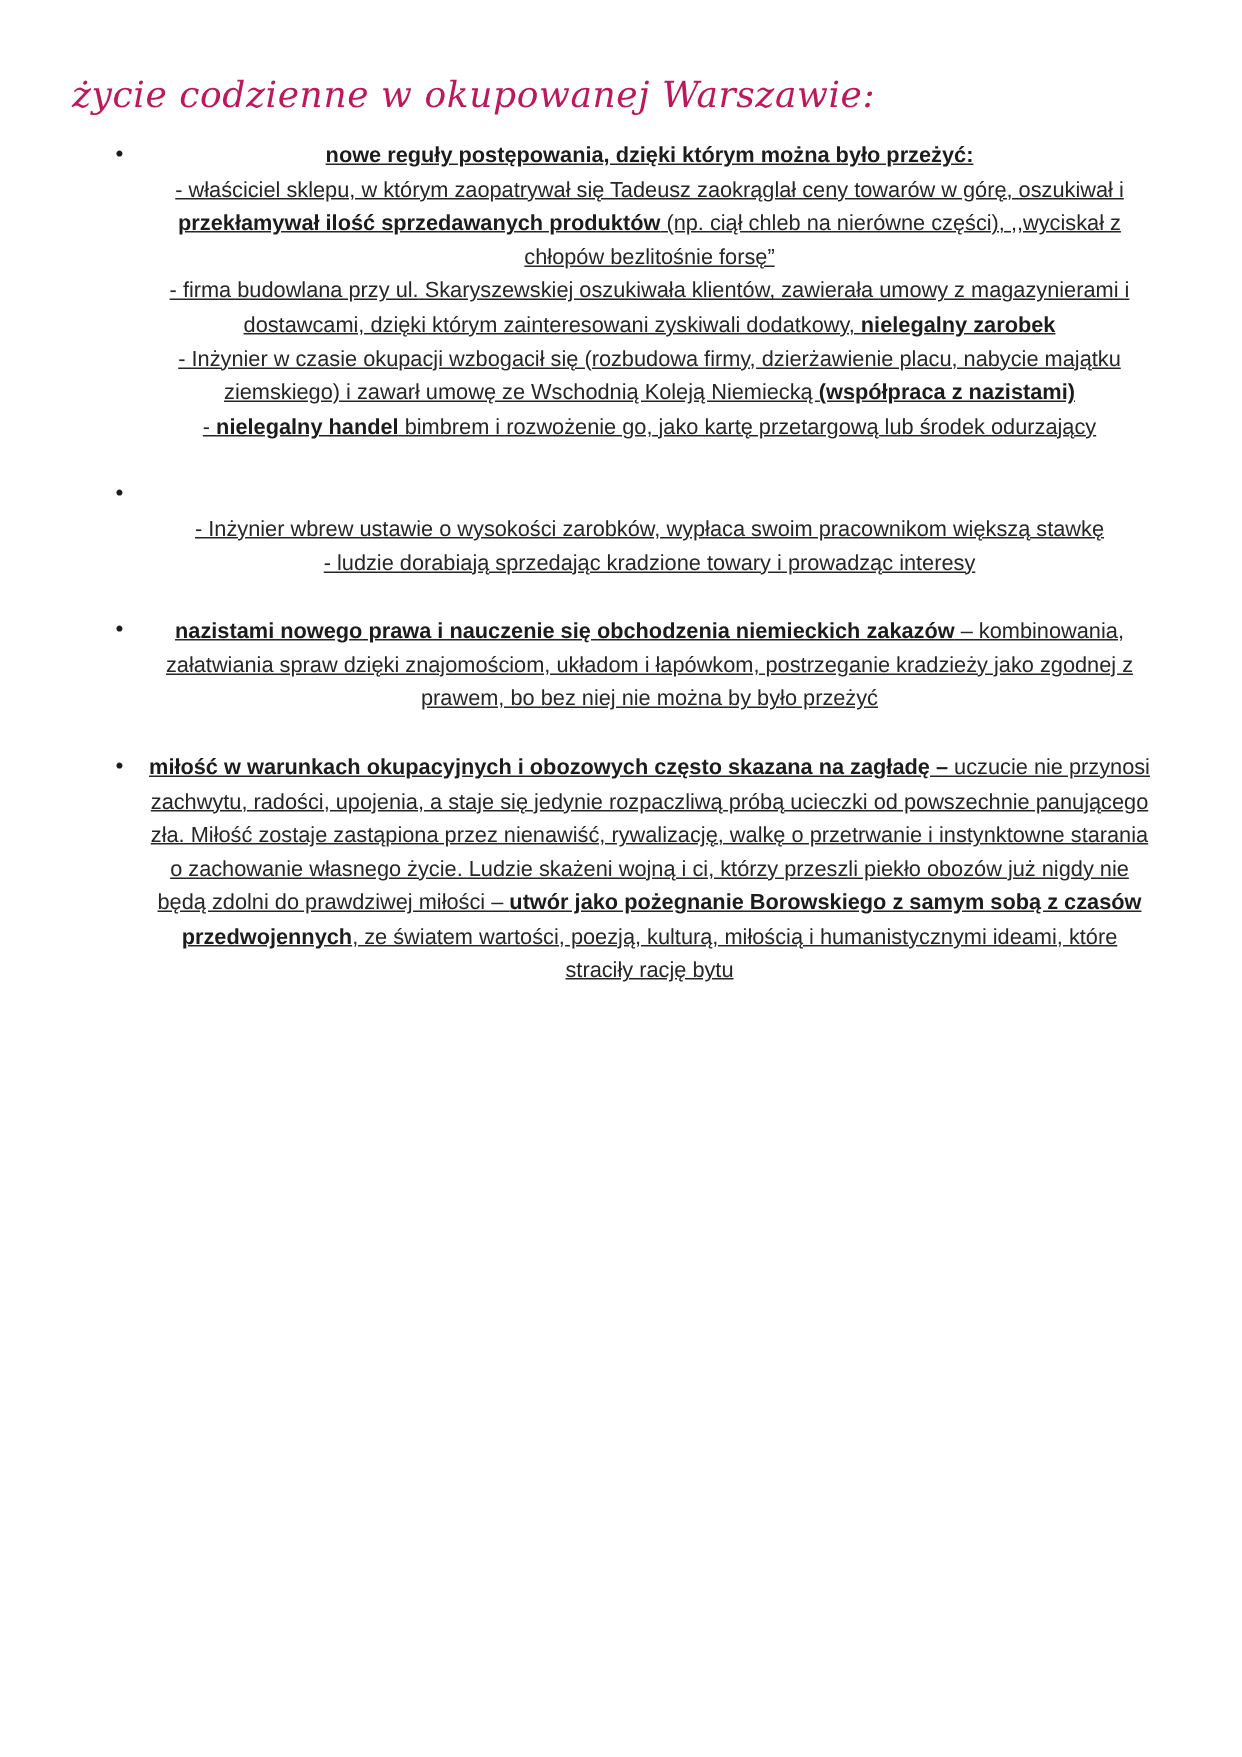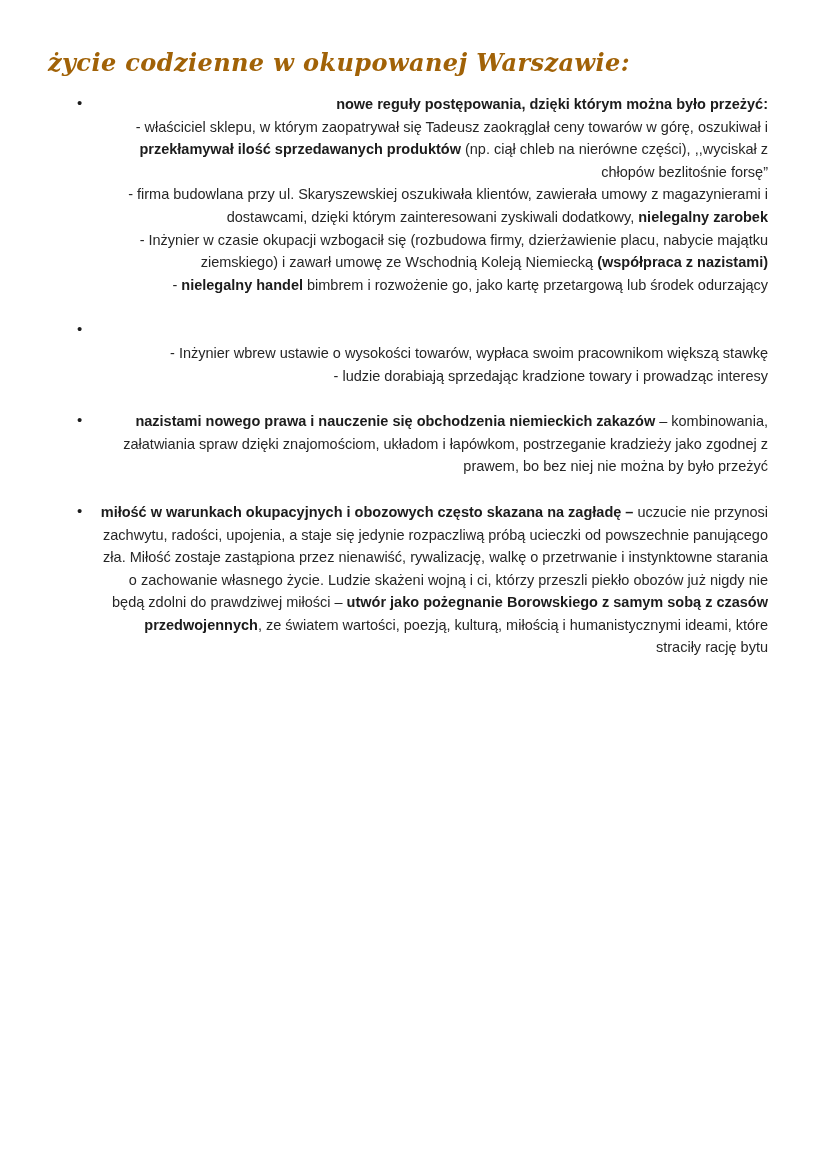--- a/index.html
+++ b/index.html
@@ -17,41 +17,42 @@
   .page {
     box-sizing: border-box;
     width: 828px;
     height: 1171px;
     padding: 48px 40px 0 48px;
     background: #ffffff;
   }
   .title {
     font-family: "DejaVu Serif", serif;
     font-style: italic;
-    font-weight: 700;
+    font-weight: 400;
     font-size: 24px;
     line-height: 30px;
     letter-spacing: 0.4px;
-    color: #a16207;
+    color: #be185d;
     margin: 0 0 15px 0;
   }
   ul.bullets {
     list-style: none;
     margin: 0;
     padding: 0 0 0 28px;
     max-width: 692px;
   }
   ul.bullets > li {
     position: relative;
     padding-left: 22px;
     margin: 0 0 23px 0;
     font-size: 14.5px;
     line-height: 22.6px;
     color: #262626;
-    text-align: right;
+    text-align: center;
+    text-decoration: underline;
   }
   ul.bullets > li::before {
     content: "\2022";
     position: absolute;
     left: 1px;
     top: -1px;
     font-size: 15px;
     color: #1c1c1c;
   }
   .b {
@@ -59,17 +60,17 @@
     color: #1c1c1c;
   }
 </style>
 </head>
 <body>
 
 <div class="page">
   <h1 class="title">życie codzienne w okupowanej Warszawie:</h1>
   <ul class="bullets">
       <li><span class="b">nowe reguły postępowania, dzięki którym można było przeżyć:</span><br><span>- właściciel sklepu, w którym zaopatrywał się Tadeusz zaokrąglał ceny towarów w górę, oszukiwał i </span><span class="b">przekłamywał ilość sprzedawanych produktów</span><span> (np. ciął chleb na nierówne części), ,,wyciskał z chłopów bezlitośnie forsę”</span><br><span>- firma budowlana przy ul. Skaryszewskiej oszukiwała klientów, zawierała umowy z magazynierami i dostawcami, dzięki którym zainteresowani zyskiwali dodatkowy, </span><span class="b">nielegalny zarobek</span><br><span>- Inżynier w czasie okupacji wzbogacił się (rozbudowa firmy, dzierżawienie placu, nabycie majątku ziemskiego) i zawarł umowę ze Wschodnią Koleją Niemiecką </span><span class="b">(współpraca z nazistami)</span><br><span>- </span><span class="b">nielegalny handel</span><span> bimbrem i rozwożenie go, jako kartę przetargową lub środek odurzający</span></li>
-      <li><br><span>- Inżynier wbrew ustawie o wysokości towarów, wypłaca swoim pracownikom większą stawkę</span><br><span>- ludzie dorabiają sprzedając kradzione towary i prowadząc interesy</span></li>
+      <li><br><span>- Inżynier wbrew ustawie o wysokości zarobków, wypłaca swoim pracownikom większą stawkę</span><br><span>- ludzie dorabiają sprzedając kradzione towary i prowadząc interesy</span></li>
       <li><span class="b">nazistami nowego prawa i nauczenie się obchodzenia niemieckich zakazów</span><span> – kombinowania, załatwiania spraw dzięki znajomościom, układom i łapówkom, postrzeganie kradzieży jako zgodnej z prawem, bo bez niej nie można by było przeżyć</span></li>
       <li><span class="b">miłość w warunkach okupacyjnych i obozowych często skazana na zagładę –</span><span> uczucie nie przynosi zachwytu, radości, upojenia, a staje się jedynie rozpaczliwą próbą ucieczki od powszechnie panującego zła. Miłość zostaje zastąpiona przez nienawiść, rywalizację, walkę o przetrwanie i instynktowne starania o zachowanie własnego życie. Ludzie skażeni wojną i ci, którzy przeszli piekło obozów już nigdy nie będą zdolni do prawdziwej miłości – </span><span class="b">utwór jako pożegnanie Borowskiego z samym sobą z czasów przedwojennych</span><span>, ze światem wartości, poezją, kulturą, miłością i humanistycznymi ideami, które straciły rację bytu</span></li>
     </ul>
 </div>
 
 </body></html>

